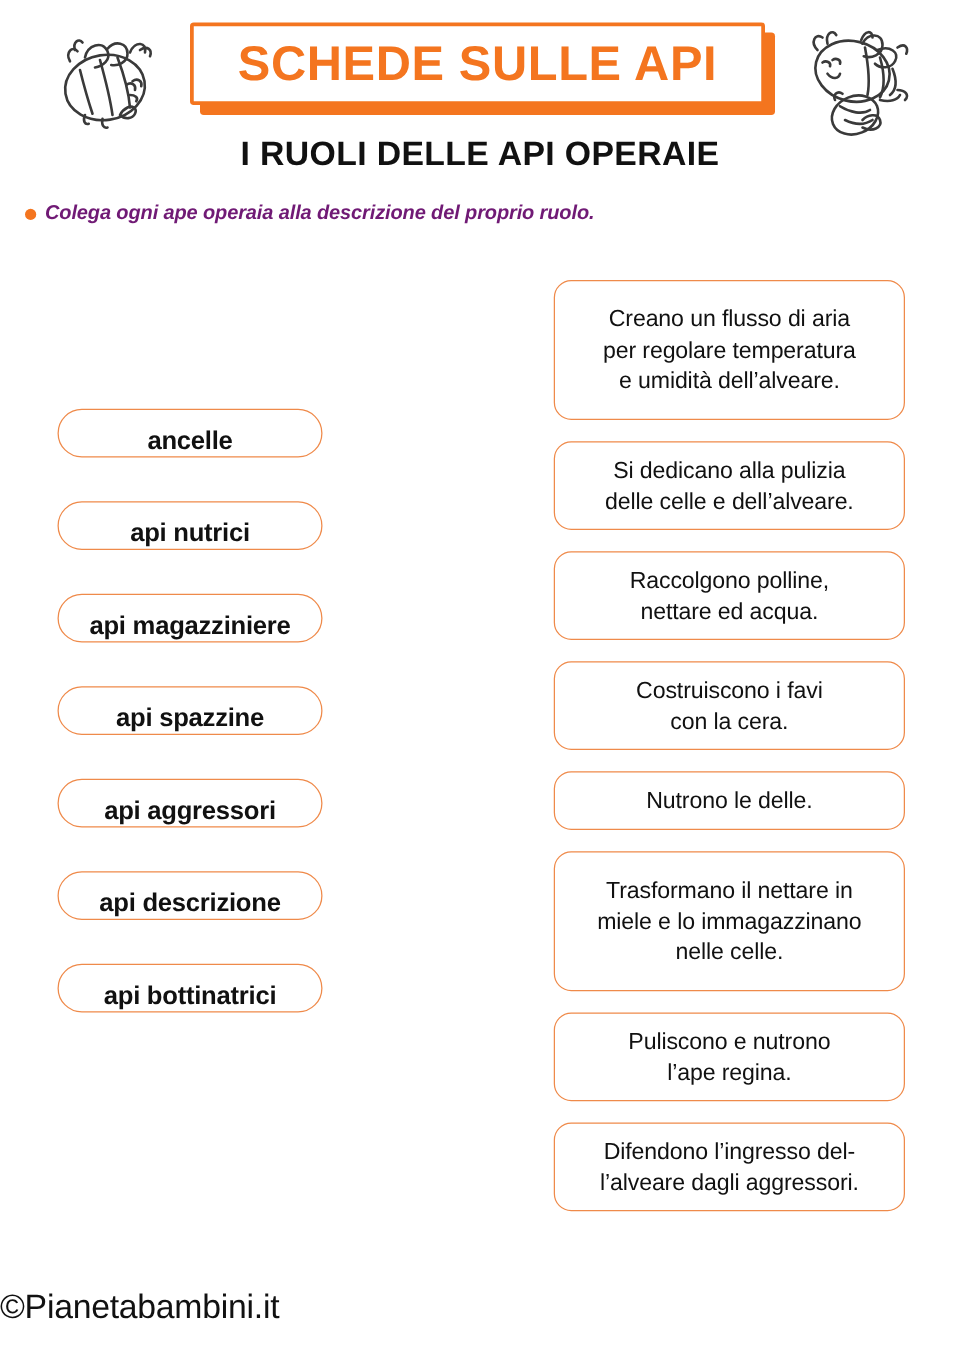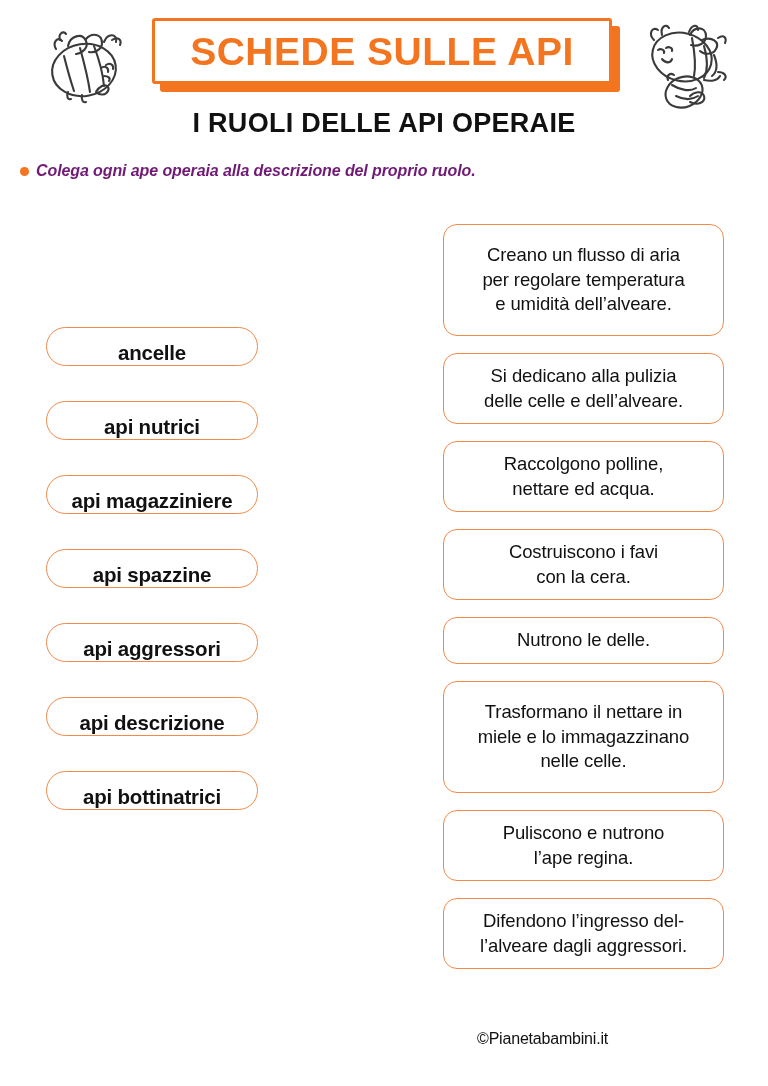--- a/index.html
+++ b/index.html
@@ -80,21 +80,21 @@
     padding:9px 10px;
   }
   .card.h3 { height:112px; }
   .card.h2 { height:71px; }
   .card.h1 { height:47px; }
   .card:last-child { margin-bottom:0; }
 
   
   .footer {
     position:absolute; left:0; top:1030px; width:608px;
-    text-align:right; font-size:16px; color:#111111;
+    text-align:left; font-size:27px; color:#111111;
     letter-spacing:-0.2px;
   }
 </style>
 </head>
 <body>
 
 <div class="page">
 
   <div class="header">
 

